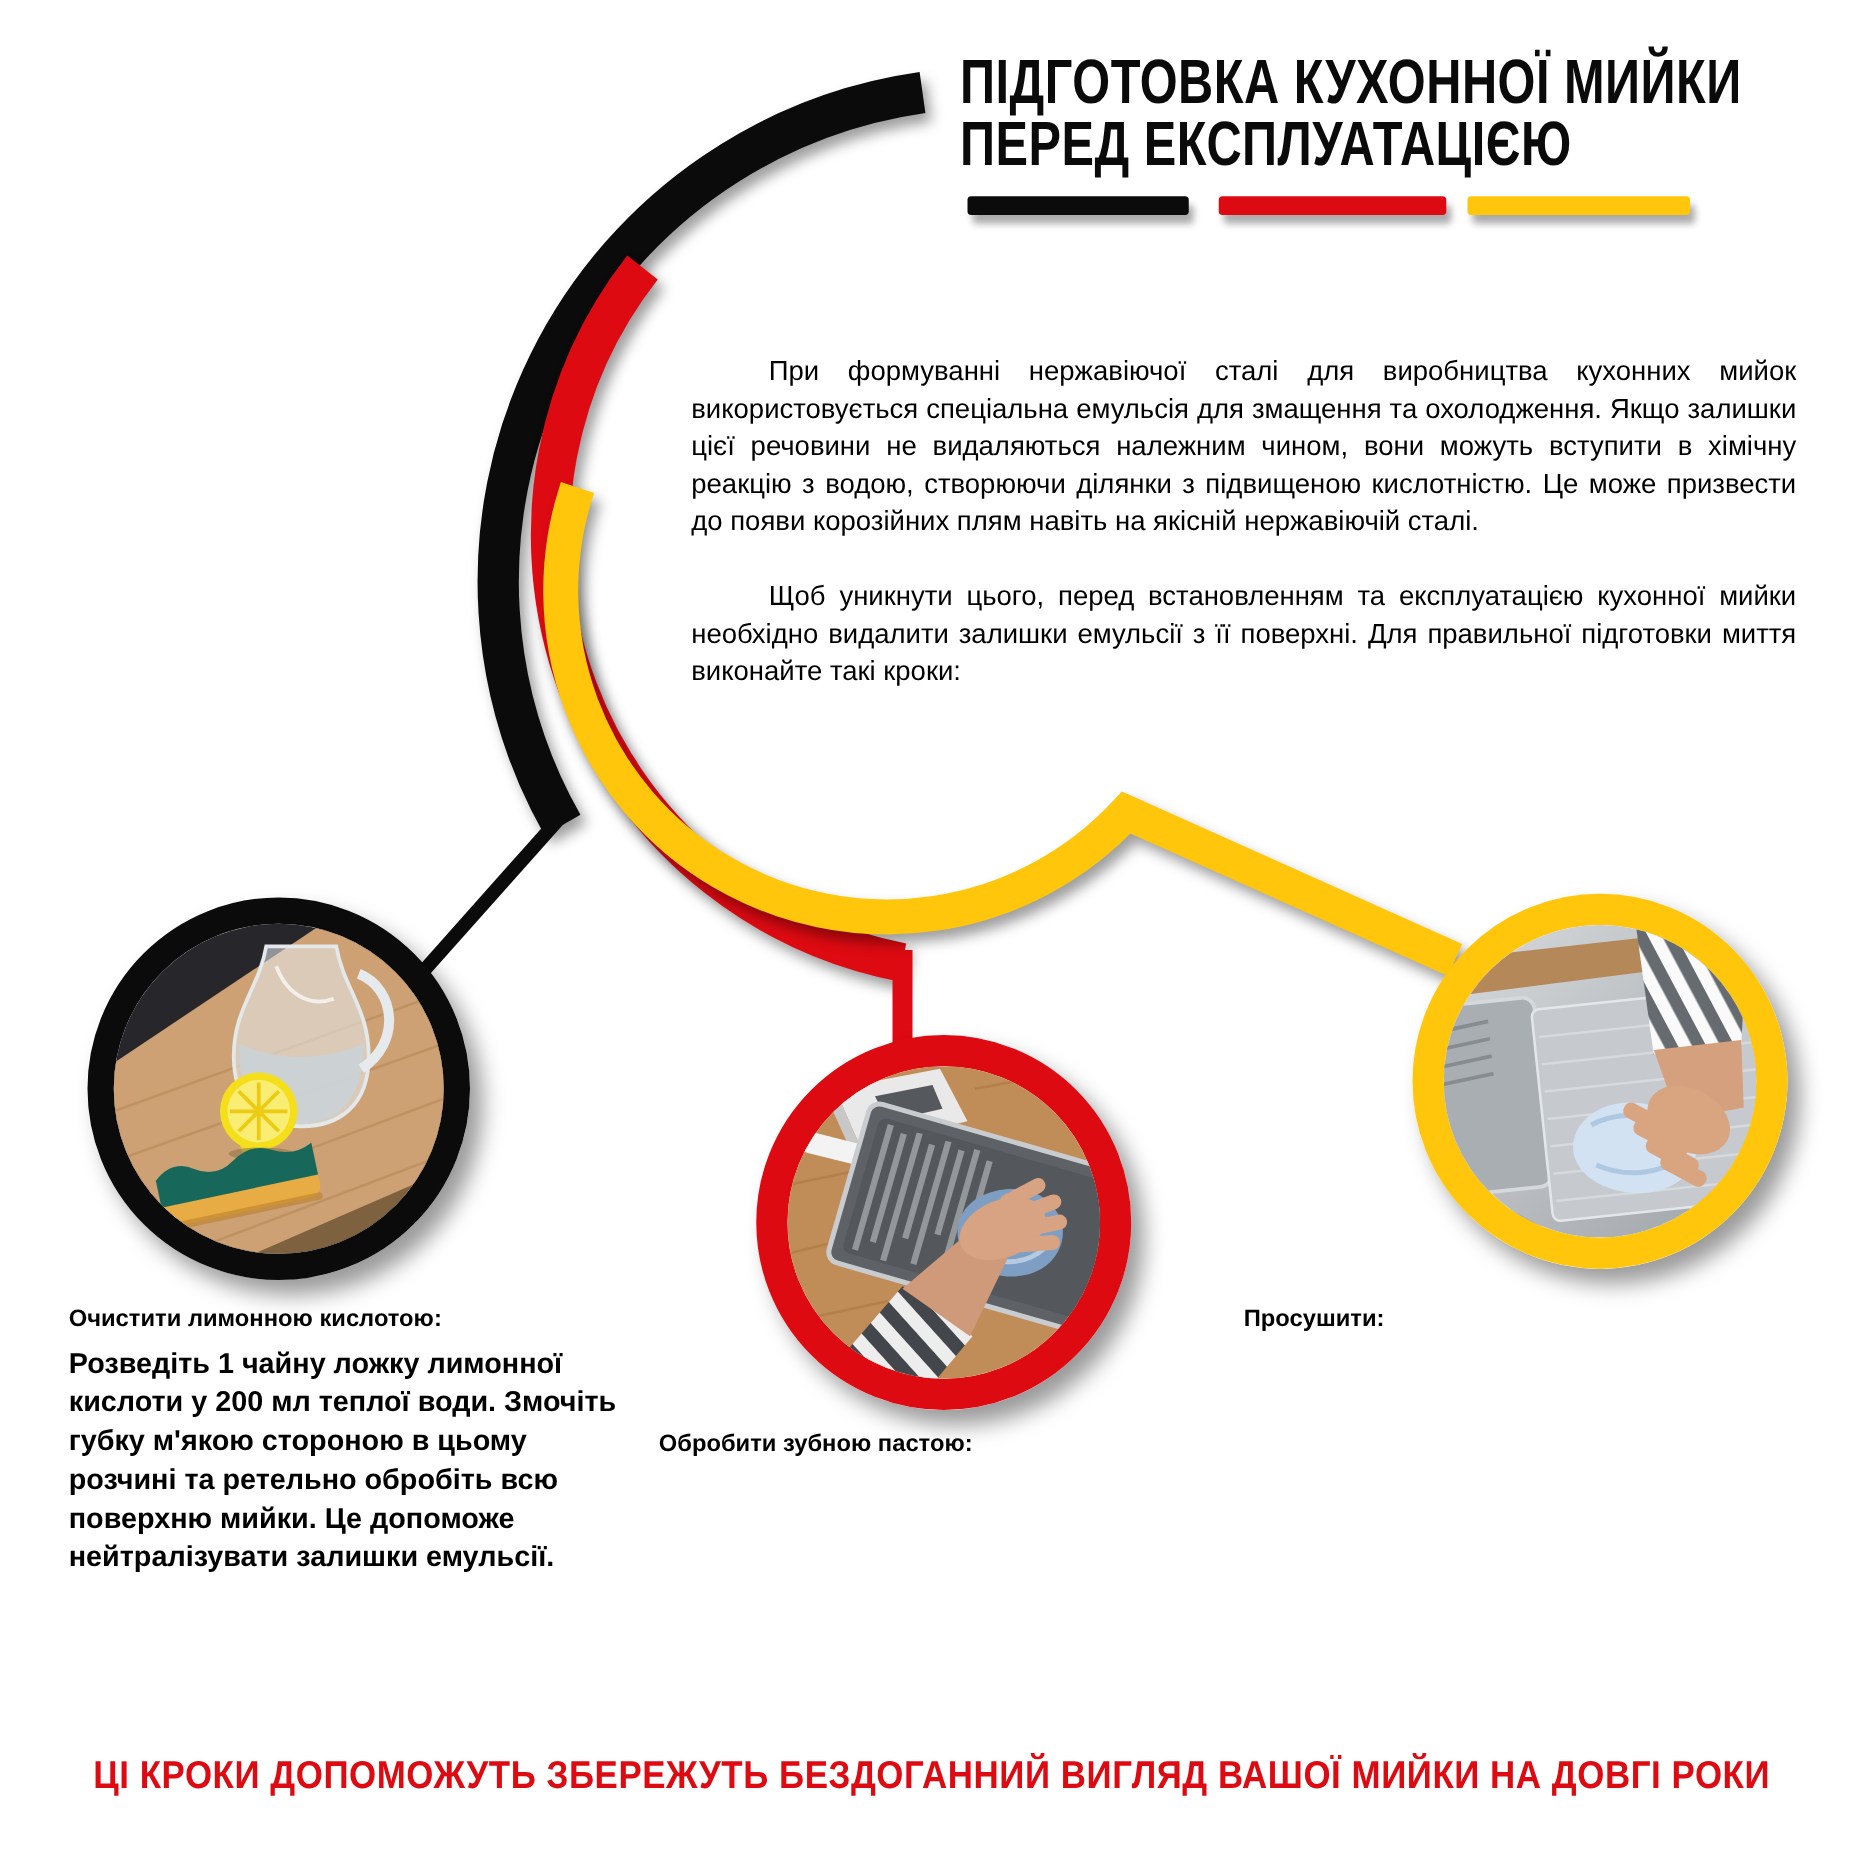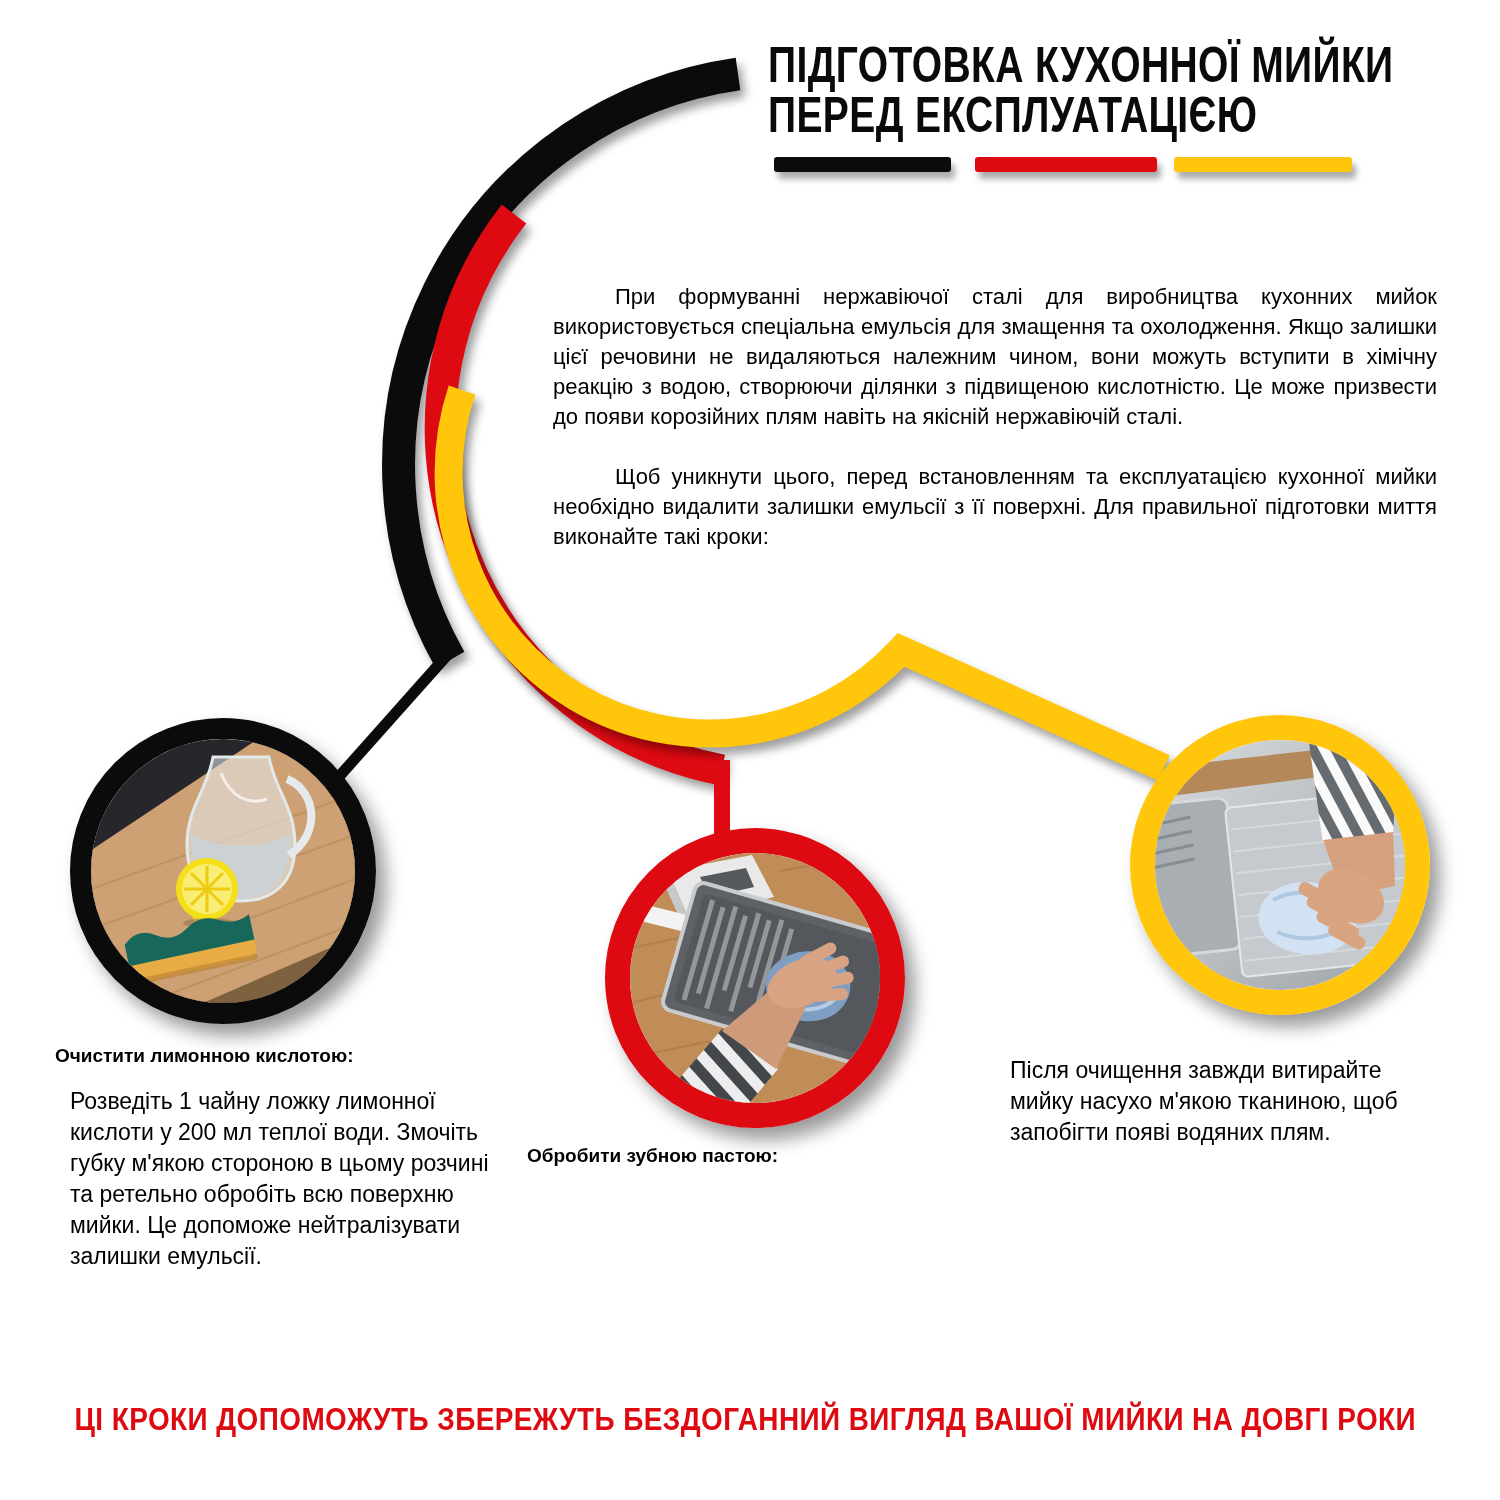--- a/index.html
+++ b/index.html
@@ -28,21 +28,21 @@
   .photo-circle{position:absolute;border-radius:50%;overflow:hidden;z-index:2;
     box-shadow:10px 12px 18px rgba(0,0,0,.4);}
   .photo-circle svg{display:block;}
   .c1{left:70px;top:718px;width:264px;height:264px;border:21px solid var(--black);}
   .c2{left:605px;top:828px;width:250px;height:250px;border:25px solid var(--red);}
   .c3{left:1130px;top:715px;width:250px;height:250px;border:25px solid var(--yellow);}
 
   
   .step{position:absolute;font-size:23px;line-height:31px;z-index:3;}
   .step h3{margin:0 0 4px 0;font-size:19px;line-height:31px;font-weight:bold;}
-  .step p{margin:15px;}
+  .step p{margin:0;font-weight:bold;}
   .s1{left:55px;top:1040px;width:450px;}
   .s2{left:527px;top:1140px;width:478px;}
   .s3{left:995px;top:1040px;width:462px;}
 
   
   .footer{position:absolute;left:0;top:1402px;width:1252px;text-align:left;z-index:3;}
   .footer span{display:inline-block;font-weight:bold;font-size:31px;color:var(--red);
     transform:scaleX(.9);transform-origin:center;white-space:nowrap;letter-spacing:.5px;}
 </style>
 </head>
@@ -211,20 +211,20 @@
   </div>
 
   <div class="step s1">
     <h3>Очистити лимонною кислотою:</h3>
     <p>Розведіть 1 чайну ложку лимонної кислоти у 200 мл теплої води. Змочіть губку м'якою стороною в цьому розчині та ретельно обробіть всю поверхню мийки. Це допоможе нейтралізувати залишки емульсії.</p>
   </div>
   <div class="step s2">
     <h3>Обробити зубною пастою:</h3>
   </div>
   <div class="step s3">
-    <p>Після очищення завжди витирайте мийку насухо м'якою тканиною, щоб запобігти появі водяних плям.</p>
+    <h3>Просушити:</h3>
   </div>
 
   <div class="footer">
     <span>ЦІ КРОКИ ДОПОМОЖУТЬ ЗБЕРЕЖУТЬ БЕЗДОГАННИЙ ВИГЛЯД ВАШОЇ МИЙКИ НА ДОВГІ РОКИ</span>
   </div>
 
 </div>
 
 </body></html>

